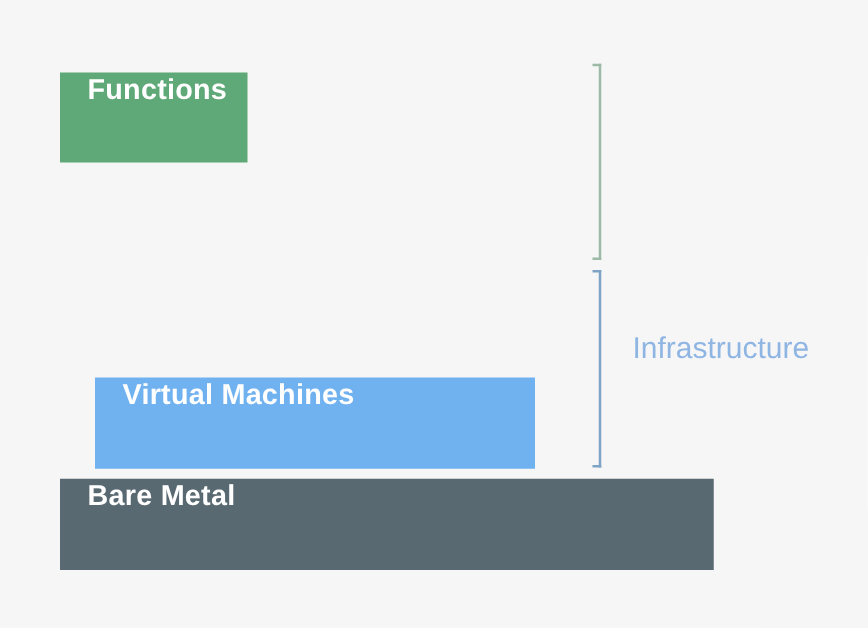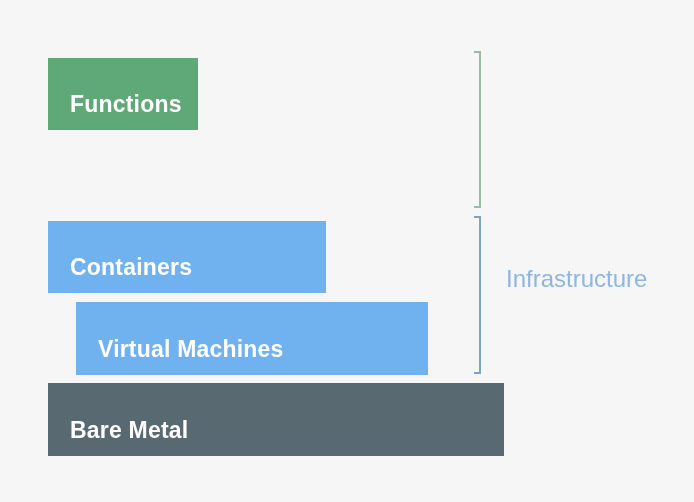--- a/index.html
+++ b/index.html
@@ -8,35 +8,35 @@
     width: 694px;
     height: 502px;
     overflow: hidden;
     font-family: "Liberation Sans", sans-serif;
   }
   .bar {
     position: absolute;
     left: 48px;
     box-sizing: border-box;
     display: flex;
-    align-items: flex-end;
+    align-items: flex-start;
     padding: 0 0 12px 22px;
   }
   .bar-label {
     font-size: 23px;
     font-weight: bold;
     color: #ffffff;
     letter-spacing: 0.2px;
     white-space: nowrap;
   }
   .bar-functions  { top: 58px;  width: 150px; height: 72px; }
   .bar-apps       { top: 140px; width: 219px; height: 72px; }
   .bar-containers { top: 221px; width: 278px; height: 72px; }
   .bar-vm         { top: 302px; width: 352px; height: 73px; }
-  .bar-baremetal  { top: 383px; width: 456px; height: 73px; }
+  .bar-baremetal  { top: 383px; width: 523px; height: 73px; }
 
   .bracket {
     position: absolute;
     left: 474px;
     width: 7px;
     box-sizing: border-box;
     border-style: solid;
     border-width: 2px 2px 2px 0;
     background: transparent;
   }
@@ -55,23 +55,20 @@
 </head>
 <body>
 
 <div class="canvas" style="background-color: rgb(246, 246, 247);">
 
   <div class="bar bar-functions" style="background-color: rgb(95, 168, 120);">
     <span class="bar-label" style="color: rgb(255, 255, 255);">Functions</span>
   </div>
 
 
-  <div class="bar bar-containers" style="background-color: rgb(112, 177, 240);">
-    <span class="bar-label" style="color: rgb(255, 255, 255);">Containers</span>
-  </div>
 
   <div class="bar bar-vm" style="background-color: rgb(112, 177, 240); margin-left: 28px;">
     <span class="bar-label" style="color: rgb(255, 255, 255);">Virtual Machines</span>
   </div>
 
   <div class="bar bar-baremetal" style="background-color: rgb(89, 105, 114);">
     <span class="bar-label" style="color: rgb(255, 255, 255);">Bare Metal</span>
   </div>
 
   <div class="bracket bracket-serverless" style="border-color: rgb(156, 186, 166);"></div>

